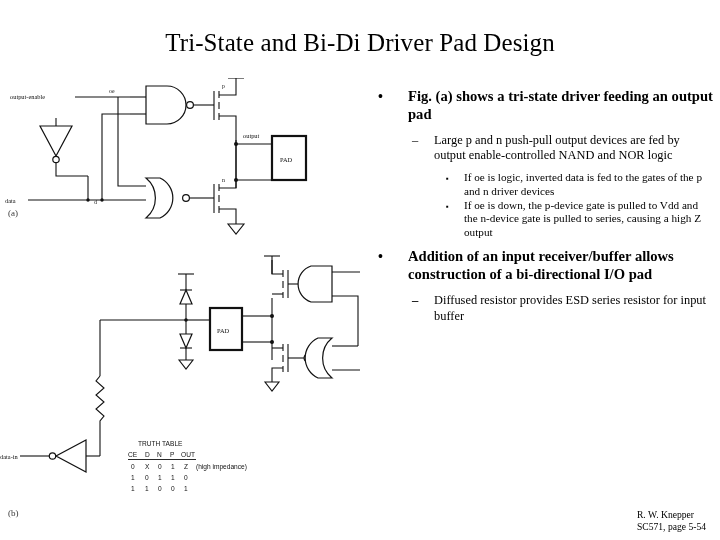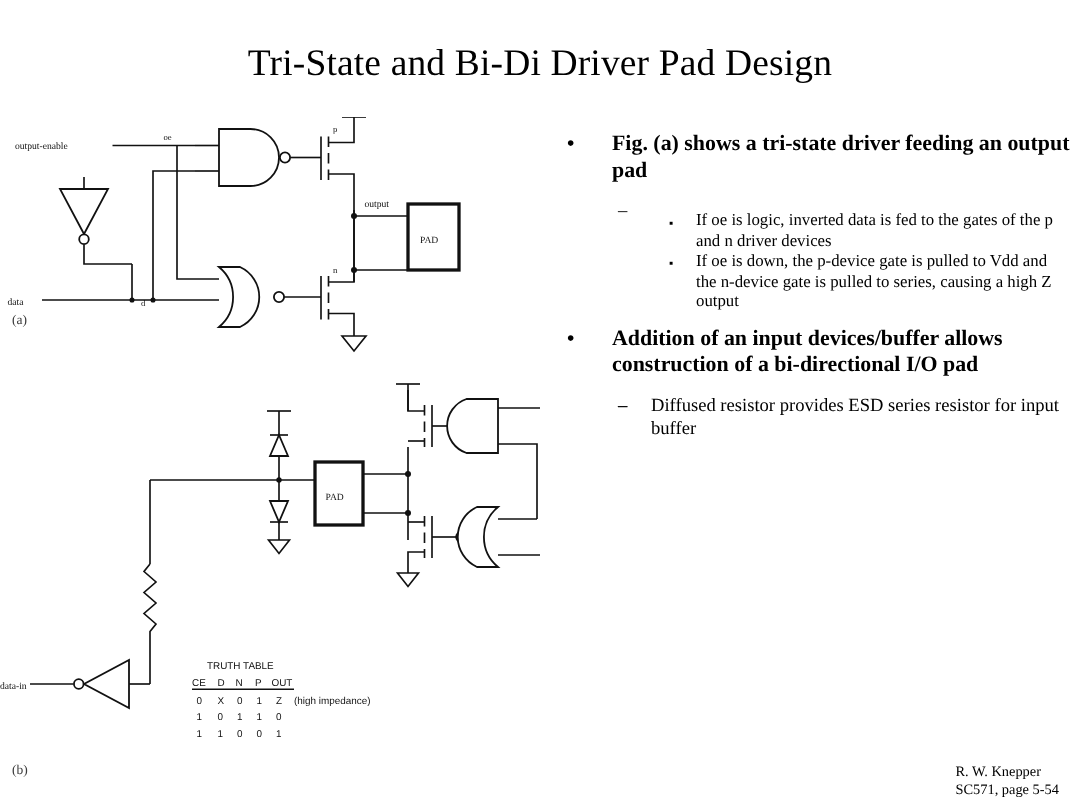--- a/index.html
+++ b/index.html
@@ -354,39 +354,40 @@
 
     <div class="lvl1">
       <span class="bullet">•</span>
       <span>Fig. (a) shows a tri-state driver feeding an output pad</span>
     </div>
 
     <div class="gap-a"></div>
 
     <div class="lvl2">
       <span class="bullet">–</span>
+      <span>Large p and n push-pull output devices are fed by output enable-controlled NAND and NOR logic</span>
     </div>
 
     <div class="gap-a"></div>
 
     <div class="lvl3">
       <span class="bullet">▪</span>
       <span>If oe is logic, inverted data is fed to the gates of the p and n driver devices</span>
     </div>
 
     <div class="lvl3">
       <span class="bullet">▪</span>
       <span>If oe is down, the p-device gate is pulled to Vdd and the n-device gate is pulled to series, causing a high Z output</span>
     </div>
 
     <div class="gap-b"></div>
 
     <div class="lvl1">
       <span class="bullet">•</span>
-      <span>Addition of an input devices/buffer allows construction of a bi-directional I/O pad</span>
+      <span>Addition of an input receiver/buffer allows construction of a bi-directional I/O pad</span>
     </div>
 
     <div class="gap-a"></div>
 
     <div class="lvl2">
       <span class="bullet">–</span>
     </div>
 
     <div class="lvl2">
       <span class="bullet">–</span>

